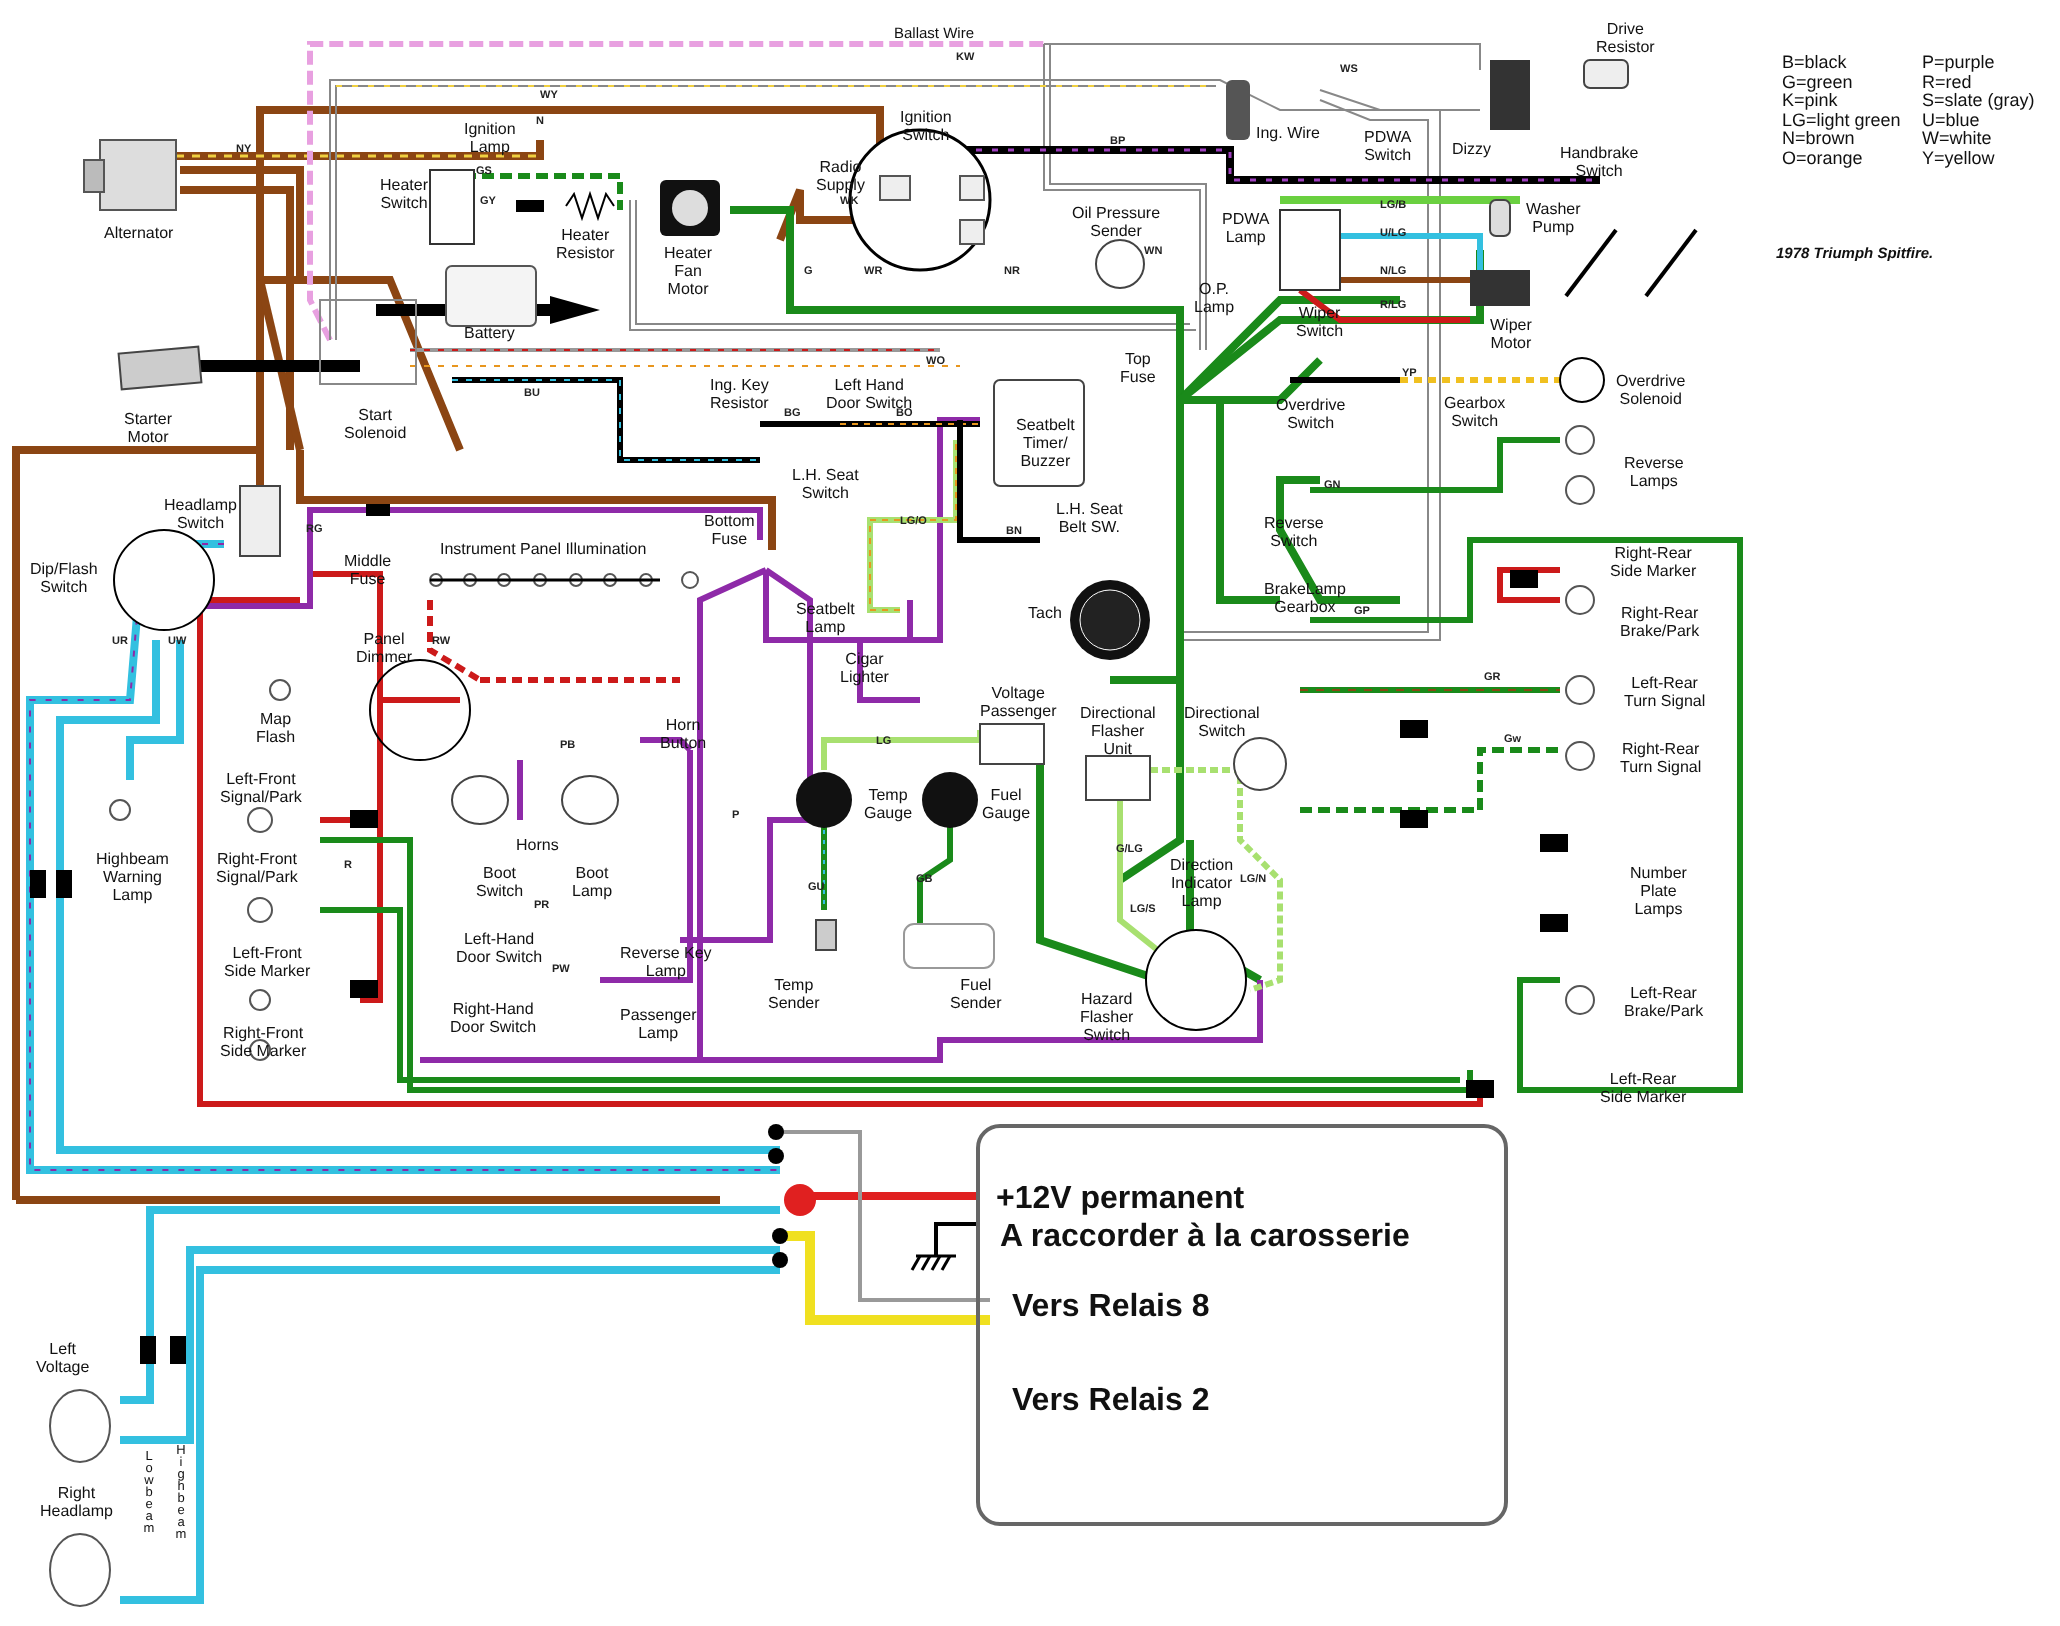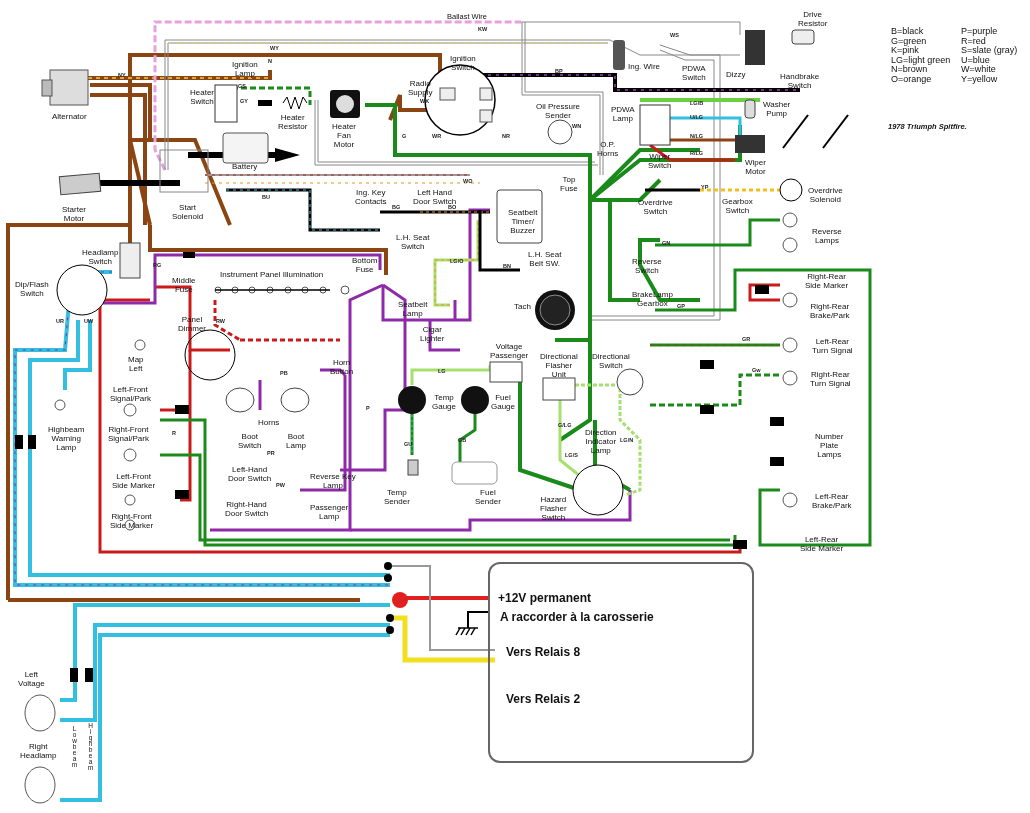--- a/index.html
+++ b/index.html
@@ -4,21 +4,21 @@
 <style>
   html,body{margin:0;padding:0;background:#fff;}
   body{width:1030px;height:813px;position:relative;overflow:hidden;font-family:"Liberation Sans",sans-serif;}
   #diagram{position:absolute;left:0;top:0;width:1030px;height:813px;}
   .lbl{position:absolute;font-family:"Liberation Sans",sans-serif;font-size:8px;line-height:9px;color:#111;text-align:center;white-space:pre;}
   .wl{position:absolute;font-family:"Liberation Sans",sans-serif;font-size:5.5px;font-weight:bold;color:#222;white-space:nowrap;}
   .legend{position:absolute;left:891px;top:27px;font-size:9px;line-height:9.5px;color:#111;font-family:"Liberation Sans",sans-serif;}
   .legend .col{position:absolute;top:0;white-space:nowrap;}
   .legend-title{position:absolute;left:888px;top:98px;font-size:7.5px;font-style:italic;font-weight:bold;color:#111;font-family:"Liberation Sans",sans-serif;margin-top:24px;}
   .relay-box{position:absolute;left:488px;top:562px;width:262px;height:197px;border:2px solid #666;border-radius:12px;}
-  .relay-lbl{position:absolute;font-family:"Liberation Sans",sans-serif;font-weight:bold;font-size:12px;color:#111;white-space:nowrap;}
+  .relay-lbl{position:absolute;font-family:"Liberation Sans",sans-serif;font-weight:bold;font-size:16px;color:#111;white-space:nowrap;}
   .vert{writing-mode:vertical-rl;text-orientation:upright;font-size:6.5px;letter-spacing:-1px;}
 </style>
 </head>
 <body>
 
 <svg id="diagram" viewBox="0 0 1030 813" xmlns="http://www.w3.org/2000/svg">
   <defs>
     <pattern id="stripeBrOr" width="8" height="8" patternUnits="userSpaceOnUse" patternTransform="rotate(45)">
         <rect width="8" height="8" fill="#8b4513"></rect>
         <rect width="3" height="8" fill="#f0c020"></rect>
@@ -339,34 +339,34 @@
 <div class="lbl" style="left:726px;top:70px">Dizzy</div>
 <div class="lbl" style="left:780px;top:72px">Handbrake
 Switch</div>
 <div class="lbl" style="left:536px;top:102px">Oil Pressure
 Sender</div>
 <div class="lbl" style="left:611px;top:105px">PDWA
 Lamp</div>
 <div class="lbl" style="left:763px;top:100px">Washer
 Pump</div>
 <div class="lbl" style="left:597px;top:140px">O.P.
-Horns</div>
+Lamp</div>
 <div class="lbl" style="left:648px;top:152px">Wiper
 Switch</div>
 <div class="lbl" style="left:745px;top:158px">Wiper
 Motor</div>
 <div class="lbl" style="left:232px;top:162px">Battery</div>
 <div class="lbl" style="left:62px;top:205px">Starter
 Motor</div>
 <div class="lbl" style="left:172px;top:203px">Start
 Solenoid</div>
 <div class="lbl" style="left:560px;top:175px">Top
 Fuse</div>
 <div class="lbl" style="left:355px;top:188px">Ing. Key
-Contacts</div>
+Resistor</div>
 <div class="lbl" style="left:413px;top:188px">Left Hand
 Door Switch</div>
 <div class="lbl" style="left:508px;top:208px">Seatbelt
 Timer/
 Buzzer</div>
 <div class="lbl" style="left:638px;top:198px">Overdrive
 Switch</div>
 <div class="lbl" style="left:722px;top:197px">Gearbox
 Switch</div>
 <div class="lbl" style="left:808px;top:186px">Overdrive
@@ -393,21 +393,21 @@
 <div class="lbl" style="left:805px;top:272px">Right-Rear
 Side Marker</div>
 <div class="lbl" style="left:810px;top:302px">Right-Rear
 Brake/Park</div>
 <div class="lbl" style="left:398px;top:300px">Seatbelt
 Lamp</div>
 <div class="lbl" style="left:514px;top:302px">Tach</div>
 <div class="lbl" style="left:178px;top:315px">Panel
 Dimmer</div>
 <div class="lbl" style="left:128px;top:355px">Map
-Left</div>
+Flash</div>
 <div class="lbl" style="left:420px;top:325px">Cigar
 Lighter</div>
 <div class="lbl" style="left:490px;top:342px">Voltage
 Passenger</div>
 <div class="lbl" style="left:540px;top:352px">Directional
 Flasher
 Unit</div>
 <div class="lbl" style="left:592px;top:352px">Directional
 Switch</div>
 <div class="lbl" style="left:812px;top:337px">Left-Rear

